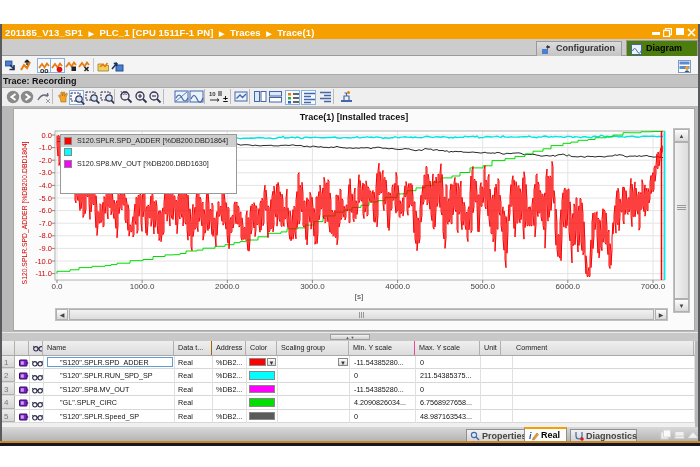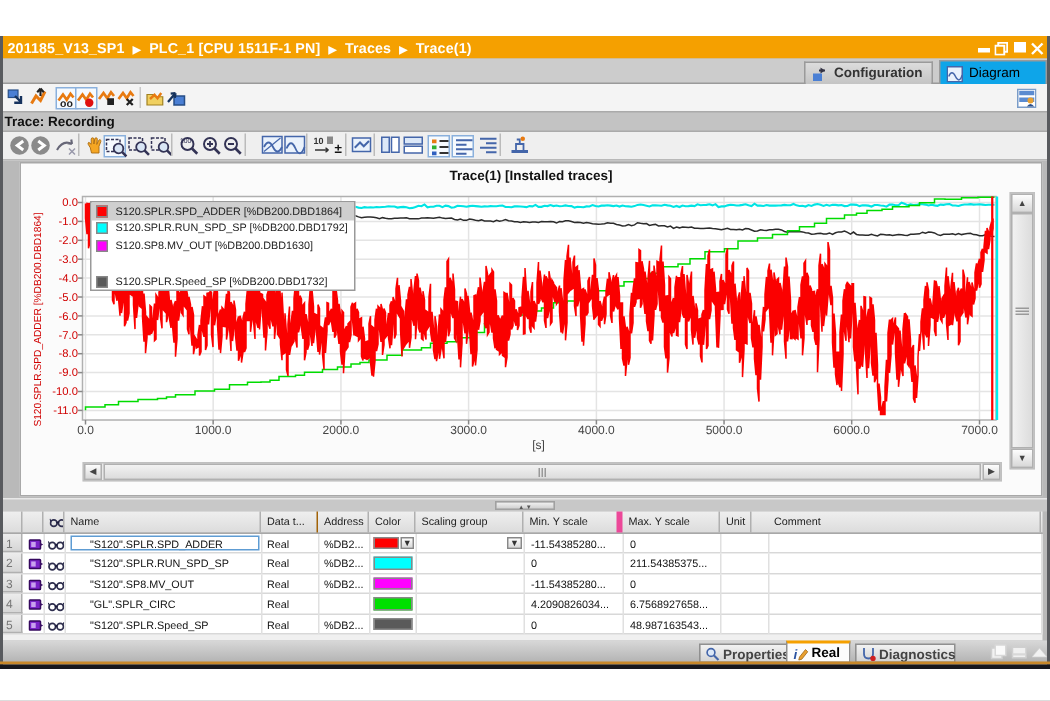--- a/index.html
+++ b/index.html
@@ -21,21 +21,21 @@
 
 <div class="abs" style="left:2px;top:39px;width:696px;height:17px;background:#ccc;border-bottom:1px solid #9a9a9a;"></div>
 <div class="abs" style="left:536px;top:40.5px;width:86px;height:15.5px;background:linear-gradient(#dcdcdc,#c4c4c4);border:1px solid #9a9a9a;border-bottom:none;font-size:9px;color:#333;font-weight:bold;">
     <svg style="position:absolute;left:4px;top:2px;" width="11" height="11">
       <rect x="1" y="5" width="6" height="5" fill="#4a7fd4"></rect>
       <path d="M6 1 l3 2 -3 2 z" fill="#334"></path>
       <path d="M5 3 h4" stroke="#334" stroke-width="1.2"></path>
     </svg>
     <span style="position:absolute;left:19px;top:1.5px;">Configuration</span>
   </div>
-<div class="abs" style="left:626px;top:40px;width:72px;height:16.5px;background:#0ea5e9;border:1px solid #9a9a9a;border-bottom:none;font-size:9px;color:#000;font-weight:normal;">
+<div class="abs" style="left:626px;top:40px;width:72px;height:16.5px;background:#4d7c0f;border:1px solid #9a9a9a;border-bottom:none;font-size:9px;color:#000;font-weight:bold;">
     <svg style="position:absolute;left:4px;top:2.5px;" width="11" height="11">
       <rect x="0.5" y="0.5" width="10" height="10" fill="#eaf2fc" stroke="#46a"></rect>
       <path d="M1.5 7 q2 -5 4.5 0 t4.5 -1" stroke="#46a" stroke-width="1" fill="none"></path>
     </svg>
     <span style="position:absolute;left:19px;top:1.5px;">Diagram</span>
   </div>
 
 <div class="abs" style="left:2px;top:56px;width:696px;height:18px;background:#f4f4f4;"></div>
 <div style="position:absolute;left:4px;top:58px;width:15px;height:15px;"><svg width="13" height="13">
       <rect x="1.5" y="2" width="6.5" height="5" fill="#4a7fd4" stroke="#274e86" stroke-width="0.8"></rect>
@@ -254,29 +254,24 @@
 <line x1="664.7" y1="131" x2="664.7" y2="280" stroke="#00ecec" stroke-width="1.5"></line>
 </svg>
 
 <div class="abs" style="left:60px;top:134px;width:177px;height:59.5px;background:#fff;border:1px solid #999;overflow:hidden;">
     <div style="position:absolute;left:0;top:0.0px;width:100%;height:11.8px;background:#cfcfcf;">
       <span style="position:absolute;left:3px;top:1.5px;width:8px;height:8px;background:#ff0000;border:1px solid #888;"></span>
       <span style="position:absolute;left:16px;top:0.5px;font-size:7.2px;color:#222;white-space:nowrap;">S120.SPLR.SPD_ADDER [%DB200.DBD1864]</span>
     </div>
     <div style="position:absolute;left:0;top:11.8px;width:100%;height:11.8px;">
       <span style="position:absolute;left:3px;top:1.5px;width:8px;height:8px;background:#00ffff;border:1px solid #888;"></span>
-      <span style="position:absolute;left:16px;top:0.5px;font-size:7.2px;color:#222;white-space:nowrap;">S120.SPLR.RUN_SPD_SP [%DB200.DBD1792]</span>
     </div>
     <div style="position:absolute;left:0;top:23.6px;width:100%;height:11.8px;text-decoration:underline;">
       <span style="position:absolute;left:3px;top:1.5px;width:8px;height:8px;background:#ff00ff;border:1px solid #888;"></span>
       <span style="position:absolute;left:16px;top:0.5px;font-size:7.2px;color:#222;white-space:nowrap;">S120.SP8.MV_OUT [%DB200.DBD1630]</span>
-    </div>
-    <div style="position:absolute;left:0;top:47.2px;width:100%;height:11.8px;">
-      <span style="position:absolute;left:3px;top:1.5px;width:8px;height:8px;background:#5a5a5a;border:1px solid #888;"></span>
-      <span style="position:absolute;left:16px;top:0.5px;font-size:7.2px;color:#222;white-space:nowrap;">S120.SPLR.Speed_SP [%DB200.DBD1732]</span>
     </div>
   </div>
 
 <div class="abs" style="left:673px;top:128px;width:17px;height:185px;background:#e8e8e8;border:1px solid #c0c0c0;">
 <div style="position:absolute;left:0;top:0;width:15px;height:13px;background:linear-gradient(#fdfdfd,#d8d8d8);border:1px solid #b0b0b0;font-size:6px;color:#444;text-align:center;line-height:13px;">▲</div>
 <div style="position:absolute;left:0;bottom:0;width:15px;height:13px;background:linear-gradient(#fdfdfd,#d8d8d8);border:1px solid #b0b0b0;font-size:6px;color:#444;text-align:center;line-height:13px;">▼</div>
 <div style="position:absolute;left:0;top:13px;width:15px;height:157px;background:linear-gradient(90deg,#f2f2f2,#dcdcdc);border:1px solid #b0b0b0;"></div>
 <div style="position:absolute;left:3px;top:76px;width:9px;height:1px;background:#999;"></div>
 <div style="position:absolute;left:3px;top:78px;width:9px;height:1px;background:#999;"></div>
 <div style="position:absolute;left:3px;top:80px;width:9px;height:1px;background:#999;"></div>
@@ -301,21 +296,21 @@
         <circle cx="2.6" cy="4.2" r="2" fill="none" stroke="#2e2e4e" stroke-width="1.05"></circle>
         <circle cx="7.4" cy="4.2" r="2" fill="none" stroke="#2e2e4e" stroke-width="1.05"></circle>
         <path d="M4.6 4.2 Q5 3 5.4 4.2" stroke="#1a1a3a" stroke-width="0.9" fill="none"></path>
         <path d="M0.8 3 L0.2 1.6 M9 3 L9.6 1.6" stroke="#224" stroke-width="0.7"></path>
       </svg></span></div>
 <div style="position:absolute;left:44px;top:341.0px;width:130px;height:13.5px;border-right:1px solid #b0b0b0;font-size:7.2px;color:#222;padding-left:3px;line-height:14.5px;overflow:hidden;"><span style="display:inline-block;vertical-align:middle;line-height:0;"></span>Name</div>
 <div style="position:absolute;left:175px;top:341.0px;width:37px;height:13.5px;border-right:1px solid #a16207;font-size:7.2px;color:#222;padding-left:3px;line-height:14.5px;overflow:hidden;"><span style="display:inline-block;vertical-align:middle;line-height:0;"></span>Data t...</div>
 <div style="position:absolute;left:213px;top:341.0px;width:33px;height:13.5px;border-right:1px solid #b0b0b0;font-size:7.2px;color:#222;padding-left:3px;line-height:14.5px;overflow:hidden;"><span style="display:inline-block;vertical-align:middle;line-height:0;"></span>Address</div>
 <div style="position:absolute;left:247px;top:341.0px;width:30px;height:13.5px;border-right:1px solid #b0b0b0;font-size:7.2px;color:#222;padding-left:3px;line-height:14.5px;overflow:hidden;"><span style="display:inline-block;vertical-align:middle;line-height:0;"></span>Color</div>
 <div style="position:absolute;left:278px;top:341.0px;width:71px;height:13.5px;border-right:1px solid #b0b0b0;font-size:7.2px;color:#222;padding-left:3px;line-height:14.5px;overflow:hidden;"><span style="display:inline-block;vertical-align:middle;line-height:0;"></span>Scaling group</div>
-<div style="position:absolute;left:350px;top:341.0px;width:65px;height:13.5px;border-right:4px solid #ec4899;font-size:7.2px;color:#222;padding-left:3px;line-height:14.5px;overflow:hidden;"><span style="display:inline-block;vertical-align:middle;line-height:0;"></span>Min. Y scale</div>
+<div style="position:absolute;left:350px;top:341.0px;width:65px;height:13.5px;border-right:1px solid #ec4899;font-size:7.2px;color:#222;padding-left:3px;line-height:14.5px;overflow:hidden;"><span style="display:inline-block;vertical-align:middle;line-height:0;"></span>Min. Y scale</div>
 <div style="position:absolute;left:416px;top:341.0px;width:64px;height:13.5px;border-right:1px solid #b0b0b0;font-size:7.2px;color:#222;padding-left:3px;line-height:14.5px;overflow:hidden;"><span style="display:inline-block;vertical-align:middle;line-height:0;"></span>Max. Y scale</div>
 <div style="position:absolute;left:481px;top:341.0px;width:20px;height:13.5px;border-right:1px solid #b0b0b0;font-size:7.2px;color:#222;padding-left:3px;line-height:14.5px;overflow:hidden;"><span style="display:inline-block;vertical-align:middle;line-height:0;"></span>Unit</div>
 <div style="position:absolute;left:513px;top:341.0px;width:181px;height:13.5px;border-right:1px solid #b0b0b0;font-size:7.2px;color:#222;padding-left:3px;line-height:14.5px;overflow:hidden;"><span style="display:inline-block;vertical-align:middle;line-height:0;"></span>Comment</div>
 <div style="position:absolute;left:2px;top:355.5px;width:693px;height:13.5px;background:#fff;border-bottom:1px solid #d8d8d8;"></div>
 <div style="position:absolute;left:2px;top:355.5px;width:13px;height:12.5px;background:linear-gradient(#ececec,#d6d6d6);border-right:1px solid #b0b0b0;border-bottom:1px solid #b0b0b0;font-size:8px;color:#777;text-align:left;padding-left:2px;line-height:13.5px;">1</div>
 <div style="position:absolute;left:19px;top:358.5px;line-height:0;"><svg width="10" height="8" viewBox="0 0 10 8">
       <rect x="0.5" y="1" width="7.5" height="6" rx="0.5" fill="#7a22c8" stroke="#35085e" stroke-width="1"></rect>
       <rect x="1.8" y="2.3" width="3" height="3.4" fill="#c9a2ef"></rect>
       <path d="M8 3 l1.8 1 -1.8 1 z" fill="#3e1268"></path>
     </svg></div>

